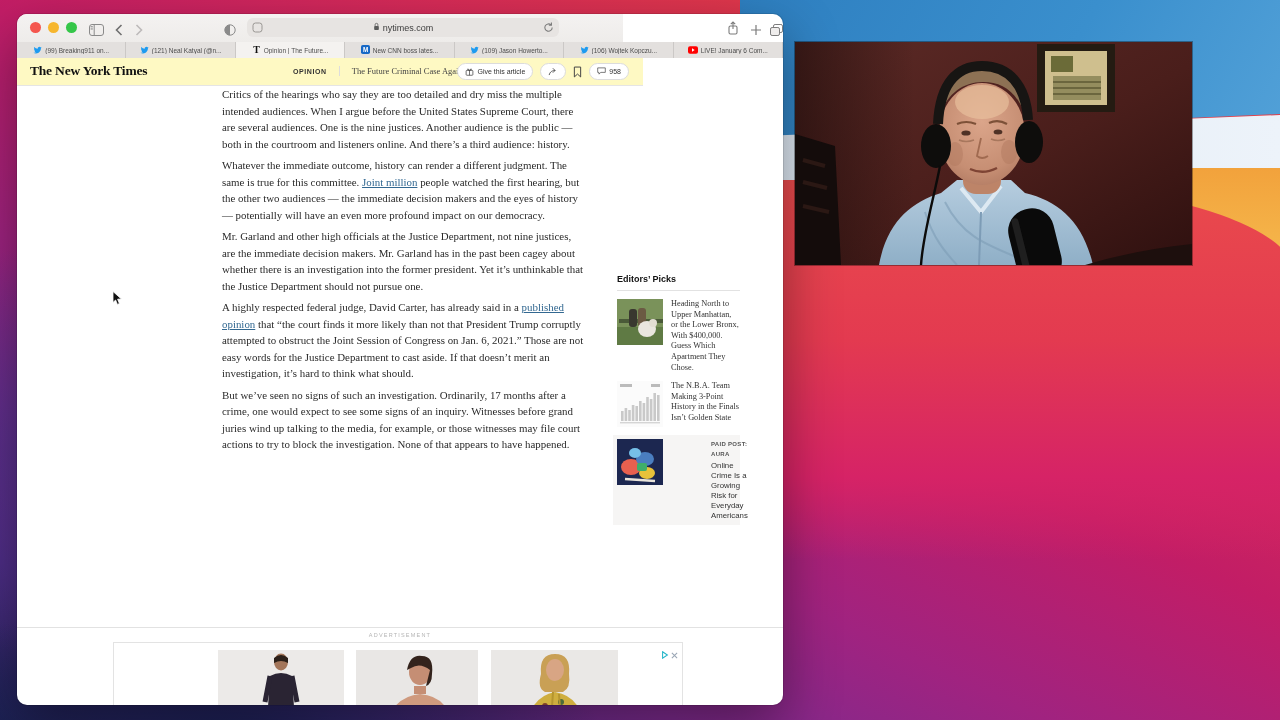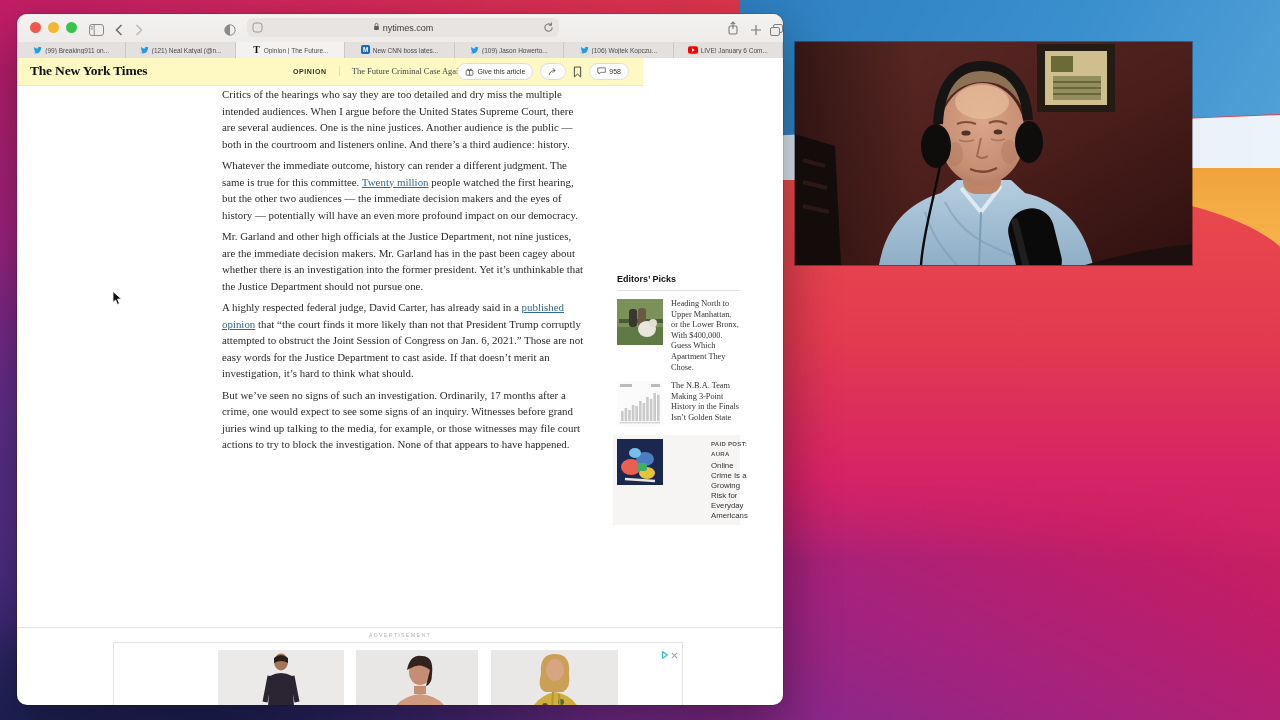--- a/index.html
+++ b/index.html
@@ -11,21 +11,21 @@
   .wp-base{inset:0;background:linear-gradient(205deg,#e8424a 0%,#e23c46 14%,#d62b57 30%,#c21d66 46%,#a02380 63%,#7e2a8e 76%,#4f2c86 88%,#1f2356 100%);}
   .wp-left-purple{left:-140px;top:240px;width:420px;height:420px;border-radius:50%;background:radial-gradient(closest-side,rgba(78,50,140,.9),rgba(78,50,140,0));}
   .wp-navy{left:-160px;top:600px;width:760px;height:260px;border-radius:50%;background:radial-gradient(closest-side,rgba(26,32,84,.95),rgba(26,32,84,0));}
   .wp-blue{left:740px;top:0;width:540px;height:200px;background:linear-gradient(120deg,#2e7fc0 0%,#3a8fcd 55%,#55a3d9 100%);clip-path:polygon(0 0,100% 0,100% 57%,0 69%);}
   .wp-white{left:740px;top:100px;width:540px;height:100px;background:linear-gradient(90deg,#dde7f2,#edf3fa);clip-path:polygon(0 37%,100% 15%,100% 76%,0 84%);}
   .wp-orange{left:1040px;top:168px;width:260px;height:125px;border-radius:70% 0 0 65%/95% 0 0 95%;background:linear-gradient(180deg,#f2a23c,#f6c052);}
   .wp-red{left:735px;top:180px;width:560px;height:380px;border-top-right-radius:330px 95px;background:linear-gradient(180deg,#ea4b4c 0%,#e33a50 42%,#d62366 78%,rgba(204,26,110,0) 100%);}
 
   
   .window{position:absolute;left:17px;top:14px;width:766px;height:691px;border-radius:10px;overflow:hidden;background:#fff;box-shadow:0 22px 55px rgba(0,0,0,.4),0 0 0 1px rgba(0,0,0,.1);}
-  .titlebar{position:absolute;left:0;top:0;width:766px;height:28px;background:linear-gradient(#f4f2f1,#eeecea);border-bottom:1px solid #d9d6d4;}
+  .titlebar{position:absolute;left:0;top:0;width:606px;height:28px;background:linear-gradient(#f4f2f1,#eeecea);border-bottom:1px solid #d9d6d4;}
   .tl{position:absolute;top:8px;width:11px;height:11px;border-radius:50%;}
   .tl.r{left:13px;background:#f4564e;}
   .tl.y{left:31px;background:#f6b62e;}
   .tl.g{left:49px;background:#35c649;}
   .chrome-ic{position:absolute;top:6px;color:#7b7b7b;}
   .urlfield{position:absolute;left:230px;top:4px;width:312px;height:19px;border-radius:6px;background:#e7e4e2;display:flex;align-items:center;justify-content:center;gap:3px;font-size:9px;color:#3c3c3c;}
   .url-reload{position:absolute;right:5px;top:4px;}
   .url-aa{position:absolute;left:5px;top:4px;}
 
   .tabbar{position:absolute;left:0;top:28px;width:766px;height:16px;background:#dedbd9;display:flex;}
@@ -238,21 +238,21 @@
                 <path d="M1 1 H12 V7.5 H5.5 L2.8 10 V7.5 H1 Z" fill="none" stroke="#444"></path>
               </svg>
           </span>
           <span>958</span>
         </span>
       </span>
     </div>
 
     <div class="article" id="article">
         <p><span>Critics of the hearings who say they are too detailed and dry miss the multiple intended audiences. When I argue before the United States Supreme Court, there are several audiences. One is the nine justices. Another audience is the public — both in the courtroom and listeners online. And there’s a third audience: history.</span></p>
-        <p><span>Whatever the immediate outcome, history can render a different judgment. The same is true for this committee. </span><a class="alink">Twenty million</a><span> people watched the first hearing, but the other two audiences — the immediate decision makers and the eyes of history — potentially will have an even more profound impact on our democracy.</span></p>
+        <p><span>Whatever the immediate outcome, history can render a different judgment. The same is true for this committee. </span><a class="alink">Joint million</a><span> people watched the first hearing, but the other two audiences — the immediate decision makers and the eyes of history — potentially will have an even more profound impact on our democracy.</span></p>
         <p><span>Mr. Garland and other high officials at the Justice Department, not nine justices, are the immediate decision makers. Mr. Garland has in the past been cagey about whether there is an investigation into the former president. Yet it’s unthinkable that the Justice Department should not pursue one.</span></p>
         <p><span>A highly respected federal judge, David Carter, has already said in a </span><a class="alink">published opinion</a><span> that “the court finds it more likely than not that President Trump corruptly attempted to obstruct the Joint Session of Congress on Jan. 6, 2021.” Those are not easy words for the Justice Department to cast aside. If that doesn’t merit an investigation, it’s hard to think what should.</span></p>
         <p><span>But we’ve seen no signs of such an investigation. Ordinarily, 17 months after a crime, one would expect to see some signs of an inquiry. Witnesses before grand juries wind up talking to the media, for example, or those witnesses may file court actions to try to block the investigation. None of that appears to have happened.</span></p>
       </div>
 
     <div class="picks">
       <div class="picks-title">Editors’ Picks</div>
       <div id="pickslist">
           <div class="pick">
             <div class="pthumb"><svg width="46" height="46" viewBox="0 0 46 46">

